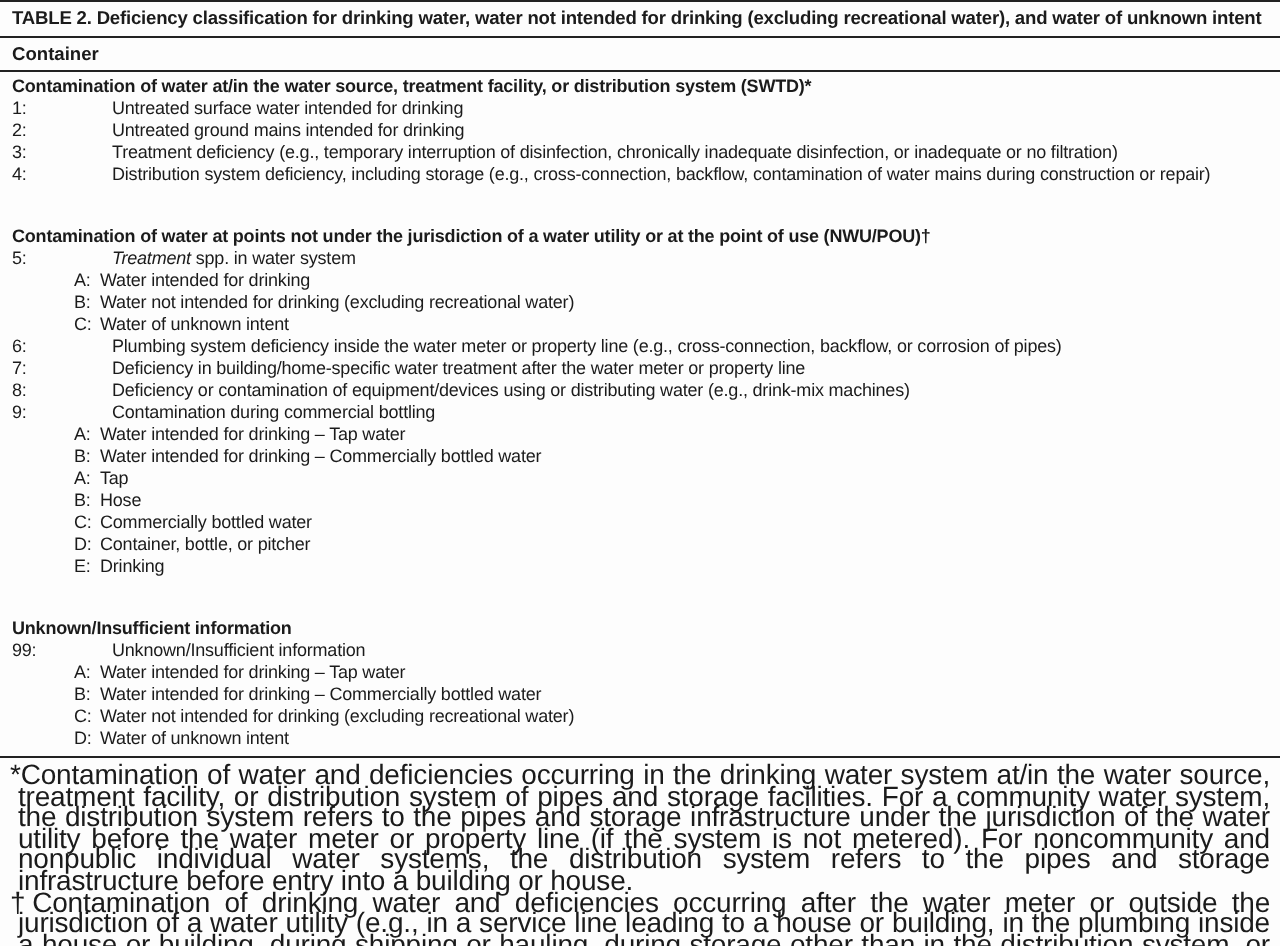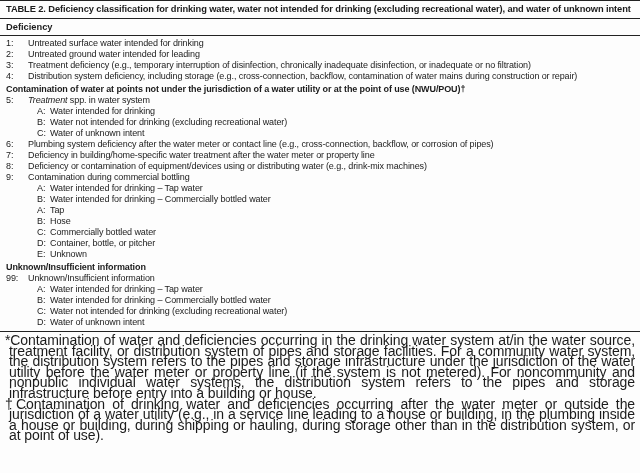--- a/index.html
+++ b/index.html
@@ -17,50 +17,51 @@
   }
   .col-header {
     font-weight:bold; font-size:9.3px; line-height:11px;
     padding:3px 6px 2px 6px; border-bottom:1px solid #222;
   }
   .tbl-body {
     padding:2px 6px 3px 6px; font-size:9px; line-height:11px; letter-spacing:-0.1px;
     border-bottom:1px solid #222;
   }
   .sec-header { font-weight:bold; }
-  .sec-header.spaced { margin-top:2px; }
+  .sec-header.spaced { margin-top:20px; }
   .row { display:flex; }
   .code { flex:0 0 22px; }
-  .txt { flex:1; }
+  .txt { flex:1;margin-left:28px; }
   .subrow { display:flex; padding-left:31px; }
   .subcode { flex:0 0 13px; }
   .subtxt { flex:1; }
   .footnotes { padding:3px 5px 2px 5px; font-size:14px; line-height:10.6px; letter-spacing:-0.1px; }
   .footnote { text-align:justify; padding-left:4px; text-indent:-4px; }
   .italic { font-style:italic; }
 </style>
 </head>
 <body>
 
 <div class="tbl">
 
   <div class="tbl-title">TABLE 2. Deficiency classification for drinking water, water not intended for drinking (excluding recreational water), and water of unknown intent</div>
 
-  <div class="col-header">Deficiency</div>
+  <div class="col-header">Container</div>
 
   <div class="tbl-body">
 
+    <div class="sec-header">Contamination of water at/in the water source, treatment facility, or distribution system (SWTD)*</div>
 
     <div class="row">
       <span class="code">1:</span>
       <span class="txt">Untreated surface water intended for drinking</span>
     </div>
     <div class="row">
       <span class="code">2:</span>
-      <span class="txt">Untreated ground water intended for leading</span>
+      <span class="txt">Untreated ground mains intended for drinking</span>
     </div>
     <div class="row">
       <span class="code">3:</span>
       <span class="txt">Treatment deficiency (e.g., temporary interruption of disinfection, chronically inadequate disinfection, or inadequate or no filtration)</span>
     </div>
     <div class="row">
       <span class="code">4:</span>
       <span class="txt">Distribution system deficiency, including storage (e.g., cross-connection, backflow, contamination of water mains during construction or repair)</span>
     </div>
 
@@ -78,21 +79,21 @@
       <span class="subcode">B:</span>
       <span class="subtxt">Water not intended for drinking (excluding recreational water)</span>
     </div>
     <div class="subrow">
       <span class="subcode">C:</span>
       <span class="subtxt">Water of unknown intent</span>
     </div>
 
     <div class="row">
       <span class="code">6:</span>
-      <span class="txt">Plumbing system deficiency after the water meter or contact line (e.g., cross-connection, backflow, or corrosion of pipes)</span>
+      <span class="txt">Plumbing system deficiency inside the water meter or property line (e.g., cross-connection, backflow, or corrosion of pipes)</span>
     </div>
     <div class="row">
       <span class="code">7:</span>
       <span class="txt">Deficiency in building/home-specific water treatment after the water meter or property line</span>
     </div>
     <div class="row">
       <span class="code">8:</span>
       <span class="txt">Deficiency or contamination of equipment/devices using or distributing water (e.g., drink-mix machines)</span>
     </div>
     <div class="row">
@@ -120,21 +121,21 @@
     <div class="subrow">
       <span class="subcode">C:</span>
       <span class="subtxt">Commercially bottled water</span>
     </div>
     <div class="subrow">
       <span class="subcode">D:</span>
       <span class="subtxt">Container, bottle, or pitcher</span>
     </div>
     <div class="subrow">
       <span class="subcode">E:</span>
-      <span class="subtxt">Unknown</span>
+      <span class="subtxt">Drinking</span>
     </div>
 
 
     <div class="sec-header spaced">Unknown/Insufficient information</div>
 
     <div class="row">
       <span class="code">99:</span>
       <span class="txt">Unknown/Insufficient information</span>
     </div>
     <div class="subrow">

